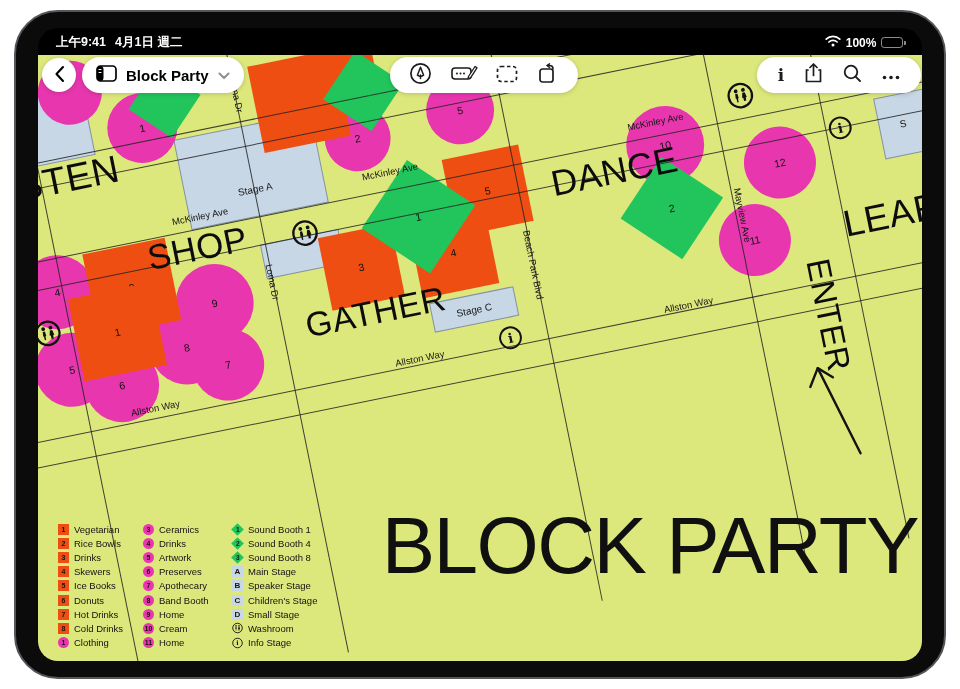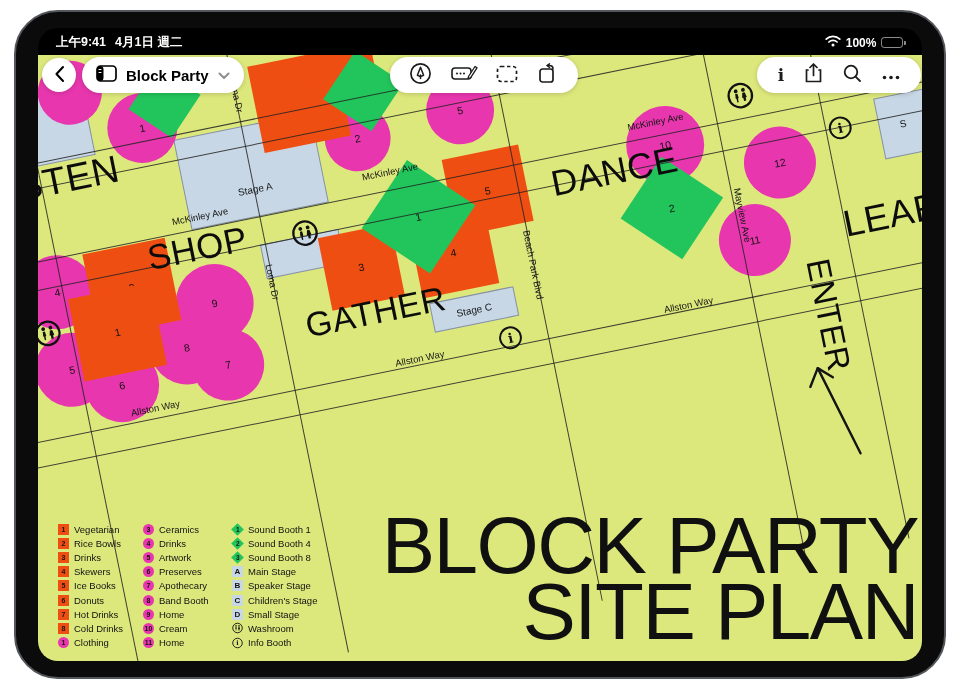--- a/index.html
+++ b/index.html
@@ -351,27 +351,26 @@
               </span>
               <span class="ltext">Washroom</span>
             </div>
             <div class="lrow">
               <span class="badge infoi">
                 <svg viewBox="0 0 24 24">
                   <circle cx="12" cy="12" r="10.4" fill="none" stroke="#111" stroke-width="2"></circle>
                   <text x="12" y="17" font-family="DejaVu Serif, serif" font-size="13.5" font-weight="bold" text-anchor="middle" fill="#111">i</text>
                 </svg>
               </span>
-              <span class="ltext">Info Booth</span>
+              <span class="ltext">Info Stage</span>
             </div>
           </div>
         </div>
       <div class="big-title">
         <div>BLOCK PARTY</div>
-        <div>SITE PLAN</div>
       </div>
     </div>
 
     <button class="circle-btn">
       <span><svg width="11" height="18" viewBox="0 0 11 18">
             <path d="M9 2 L2.5 9 L9 16" fill="none" stroke="#000" stroke-width="2.1" stroke-linecap="round" stroke-linejoin="round"></path>
           </svg></span>
     </button>
     <div class="pill tb-title-pill">
       <button class="tool-btn">

